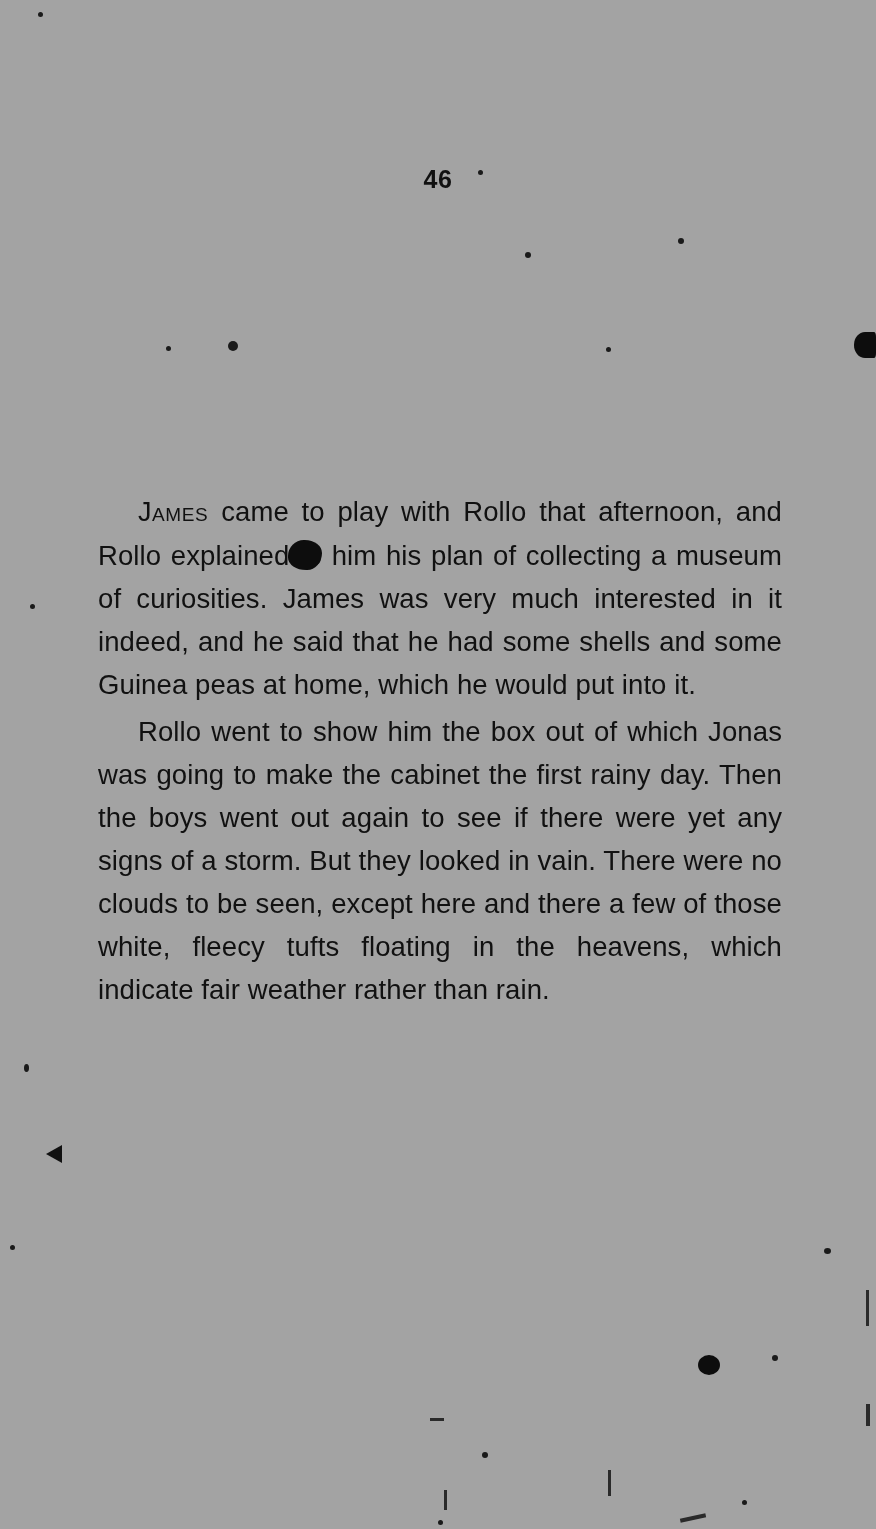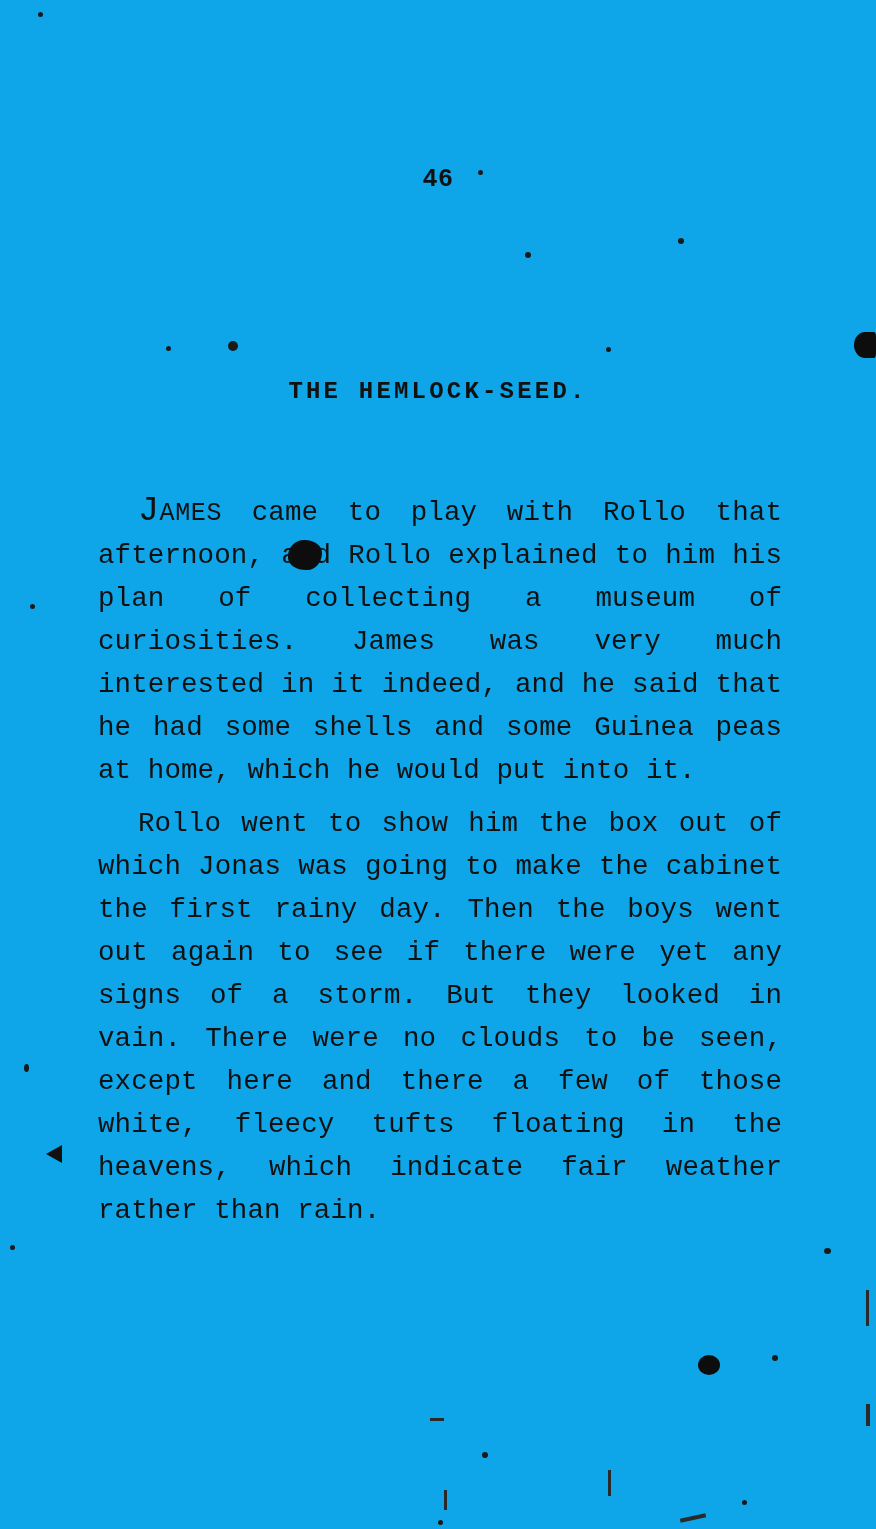--- a/index.html
+++ b/index.html
@@ -4,23 +4,23 @@
 <style>
   html, body {
     margin: 0;
     padding: 0;
     background: #ffffff;
   }
   .page {
     position: relative;
     width: 876px;
     height: 1529px;
-    background: #0ea5e9;
+    background: #a3a3a3;
     overflow: hidden;
-    font-family: Liberation Mono, monospace;
+    font-family: Liberation Sans, sans-serif;
     color: #111111;
   }
   .page-number {
     position: absolute;
     top: 165px;
     left: 0;
     width: 876px;
     text-align: center;
     font-size: 25px;
     font-weight: bold;
@@ -45,29 +45,29 @@
   }
   .para {
     margin: 0 0 0 0;
     font-size: 27.5px;
     line-height: 43px;
     text-align: justify;
     text-justify: inter-word;
     letter-spacing: 0.1px;
   }
   .para + .para {
-    margin-top: 10px;
+    margin-top: 4px;
   }
   .indent {
     display: inline-block;
     width: 40px;
   }
   .smallcaps {
     font-variant: small-caps;
-    font-size: 35px;
+    font-size: 27px;
     letter-spacing: 0.6px;
     margin-top: 20px;
   }
   
   .speck {
     position: absolute;
     background: #1a1a1a;
     border-radius: 50%;
   }
   .blot-ink {
@@ -104,21 +104,20 @@
     background: #2a2a2a;
   }
 </style>
 </head>
 <body>
 
 <div class="page">
 
   <div class="page-number">46</div>
 
-  <div class="chapter-title">THE HEMLOCK-SEED.</div>
 
   <div class="body-text">
 
     <p class="para"><span class="indent"></span><span class="smallcaps">James</span><span> came to play with Rollo that afternoon, and Rollo explained to him his plan of collecting a museum of curiosities.  James was very much interested in it indeed, and he said that he had some shells and some Guinea peas at home, which he would put into it.</span></p>
 
     <p class="para"><span class="indent"></span><span>Rollo went to show him the box out of which Jonas was going to make the cabinet the first rainy day.  Then the boys went out again to see if there were yet any signs of a storm.  But they looked in vain. There were no clouds to be seen, except here and there a few of those white, fleecy tufts floating in the heavens, which indicate fair weather rather than rain.</span></p>
 
 
   </div>
 

